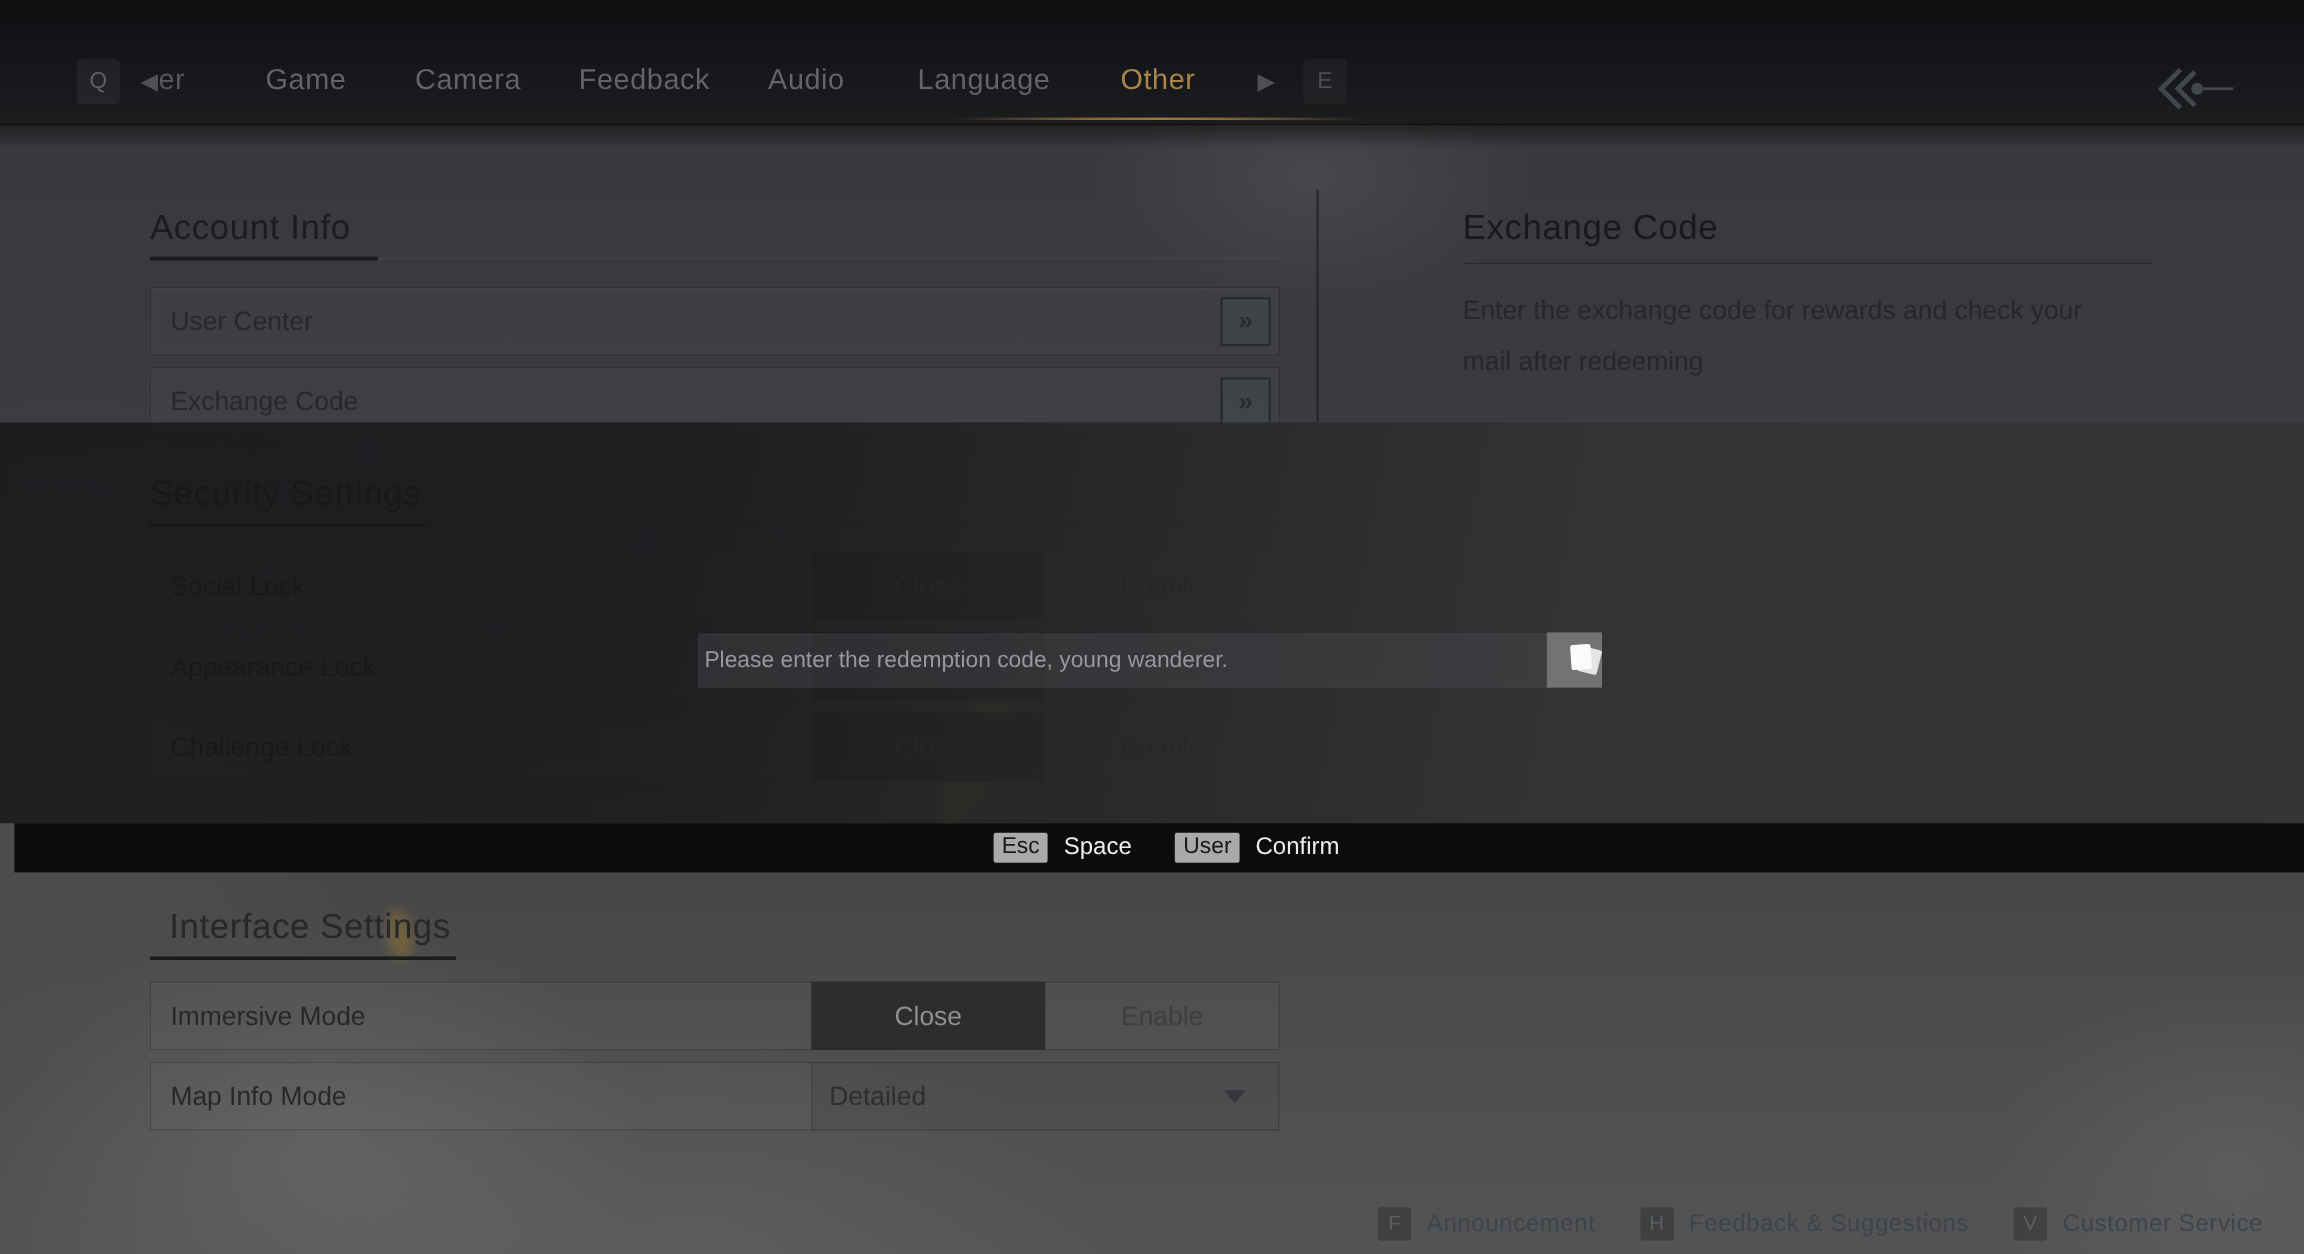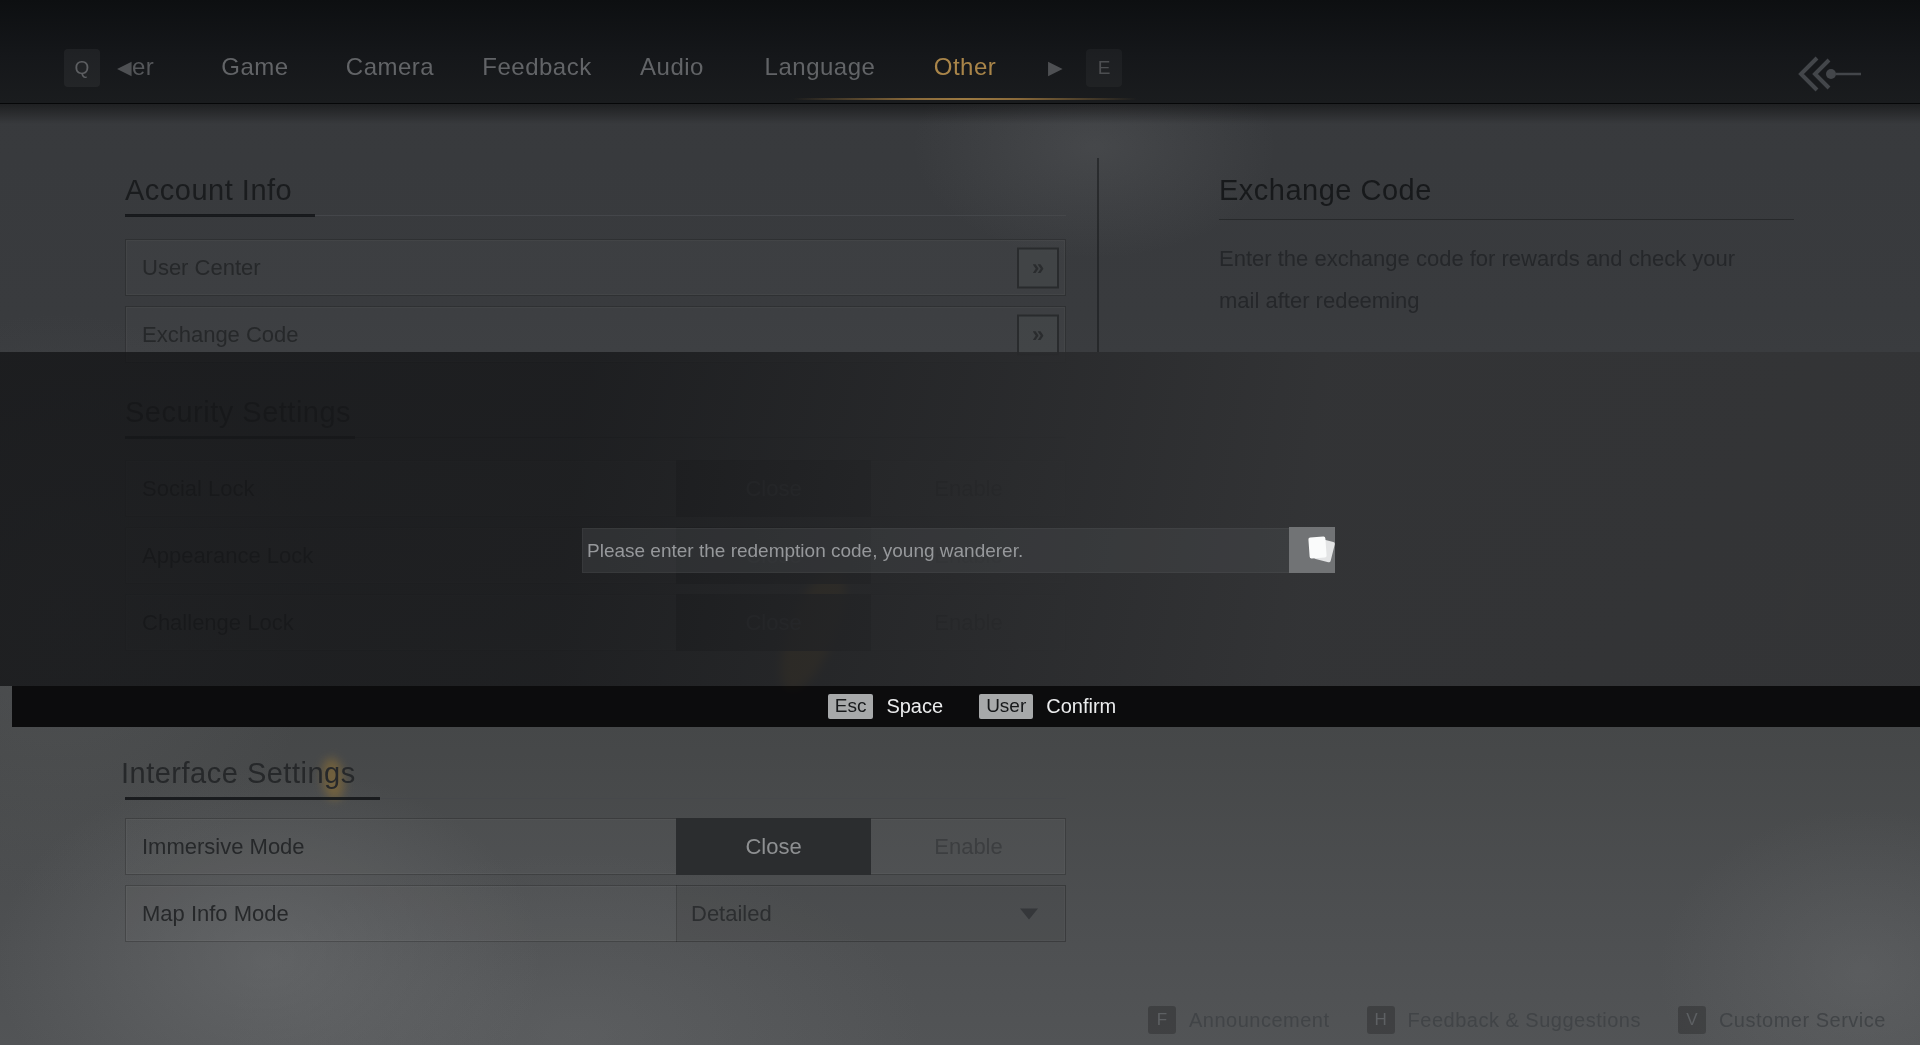--- a/index.html
+++ b/index.html
@@ -58,21 +58,21 @@
 
   
   #acct-title { left:125px; top:174px; color:#1a1c1e; }
   #acct-line { left:125px; top:215px; width:941px; }
   
   #sec-title { left:125px; top:396px; color:#17191b; }
   #sec-line { left:125px; top:437px; width:941px; background:rgba(40,42,44,0.8); }
   .sec-row { background:rgba(255,255,255,0.015); border-color:rgba(0,0,0,0.15); }
   .sec-row .label { color:#1c1e20; }
   
-  #int-title { left:121px; top:757px; color:#26282a; }
+  #int-title { left:141px; top:757px; color:#26282a; }
   #int-line { left:125px; top:798px; width:941px; }
 
   .toggle { position:absolute; left:550px; top:-1px; width:390px; height:57px; display:flex; }
   .toggle .opt { flex:1; display:flex; align-items:center; justify-content:center; font-size:22px; color:#3c3e40; }
   .toggle .opt.sel { background:#2b2d2f; color:#8e9092; }
   .sec-row .toggle .opt { color:#222426; }
   .sec-row .toggle .opt.sel { background:rgba(32,34,36,0.8); color:#43464a; }
 
   .dropdown { position:absolute; left:550px; top:-1px; width:390px; height:57px;
               background:rgba(0,0,0,0.07); border-left:1px solid rgba(0,0,0,0.15);

